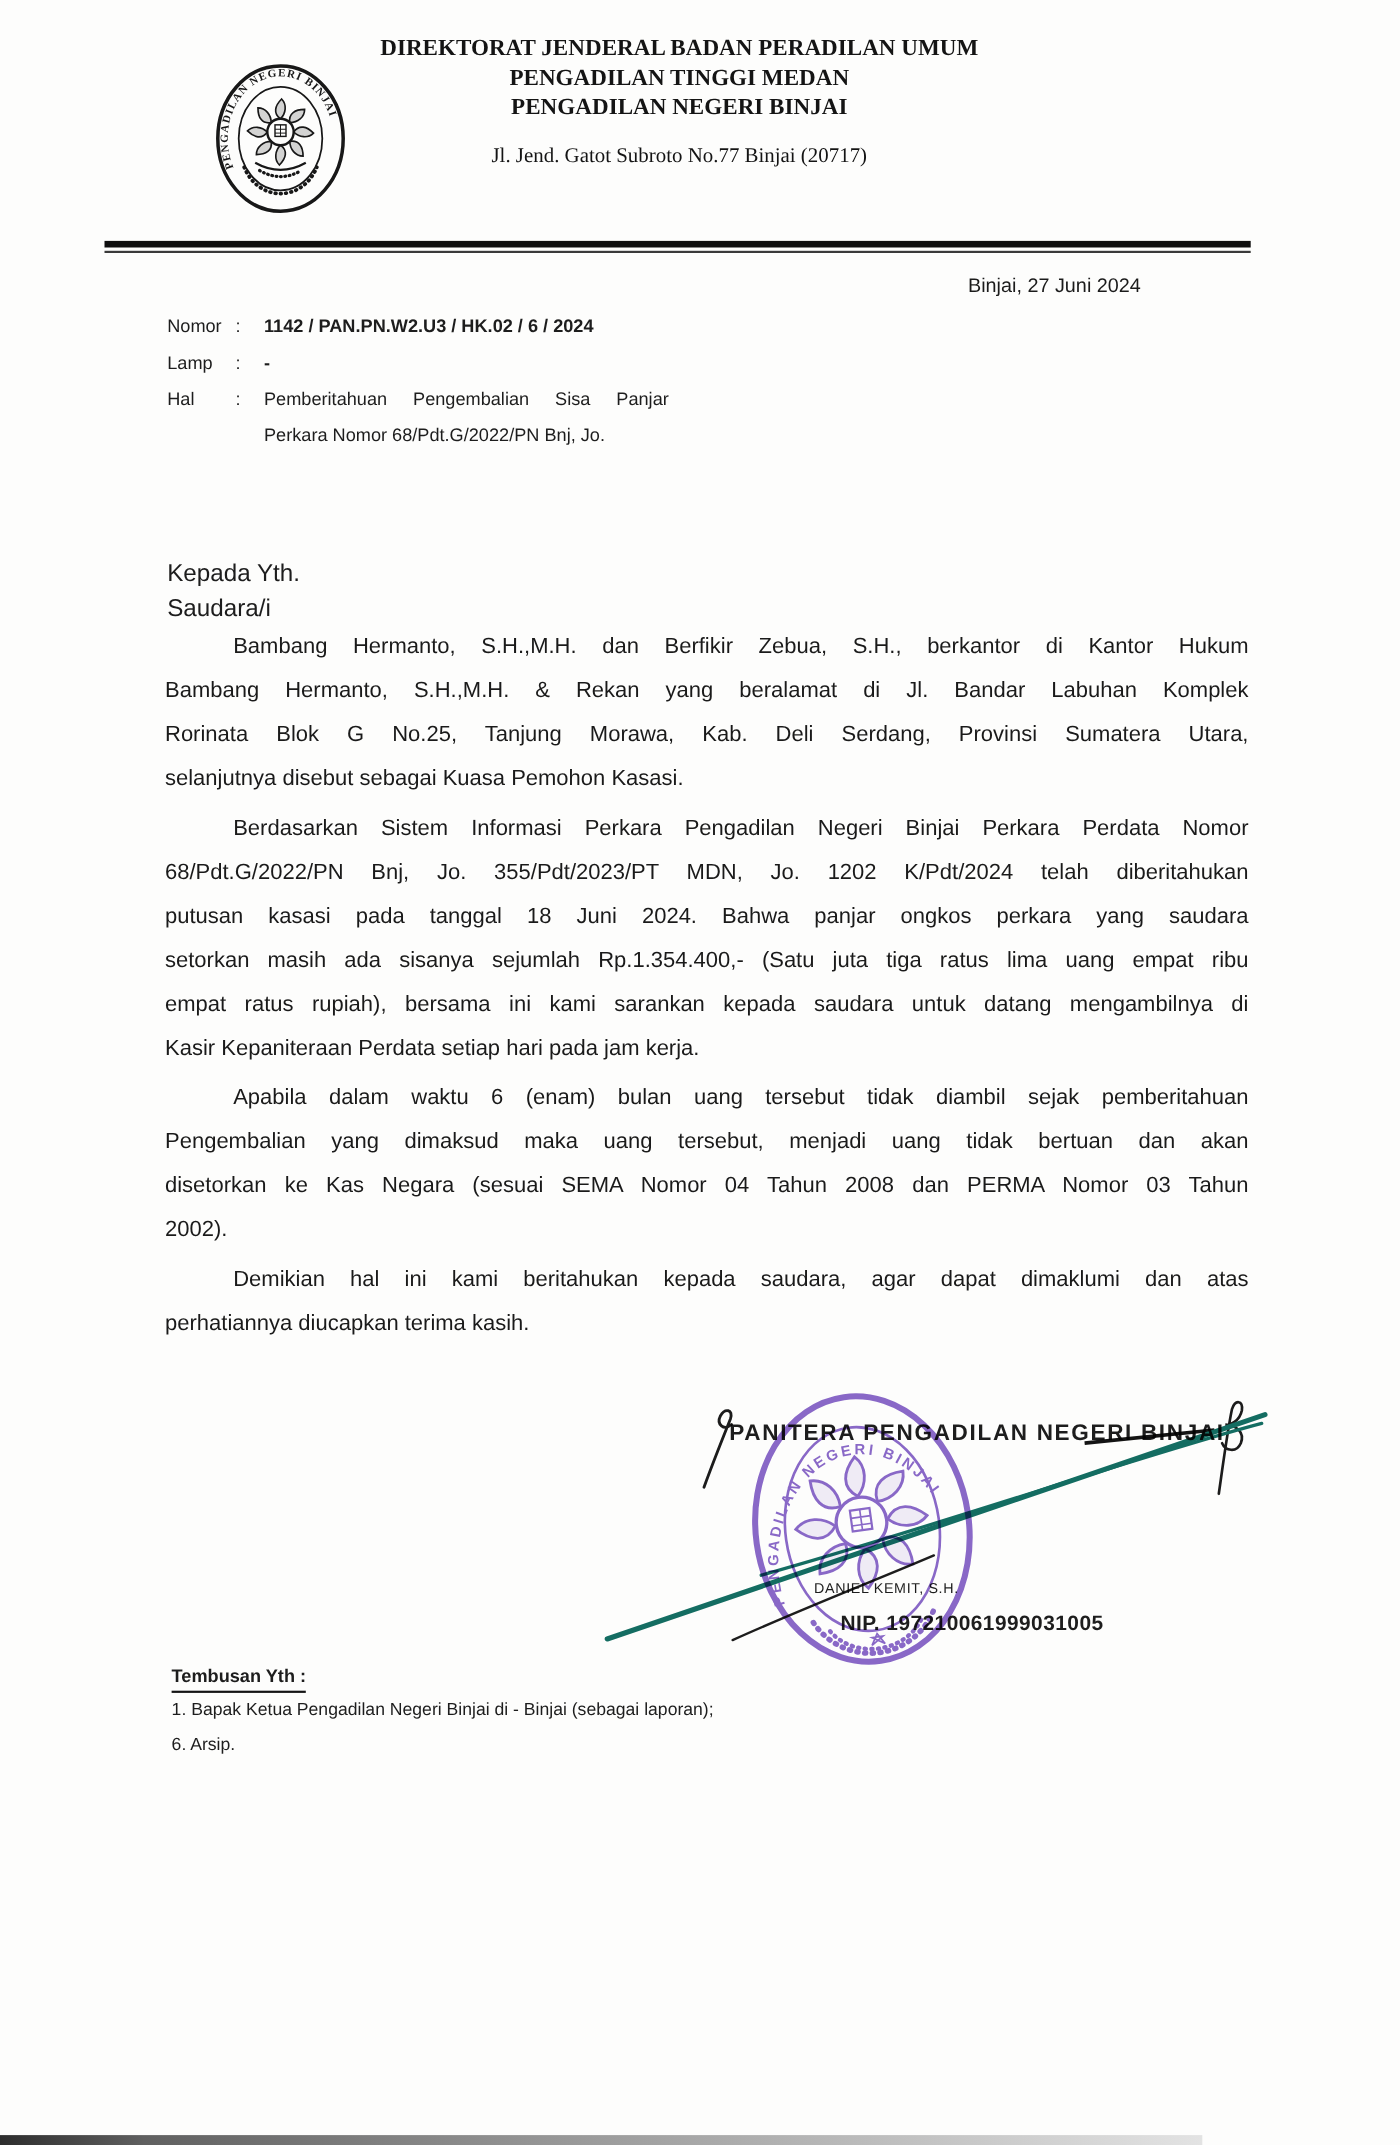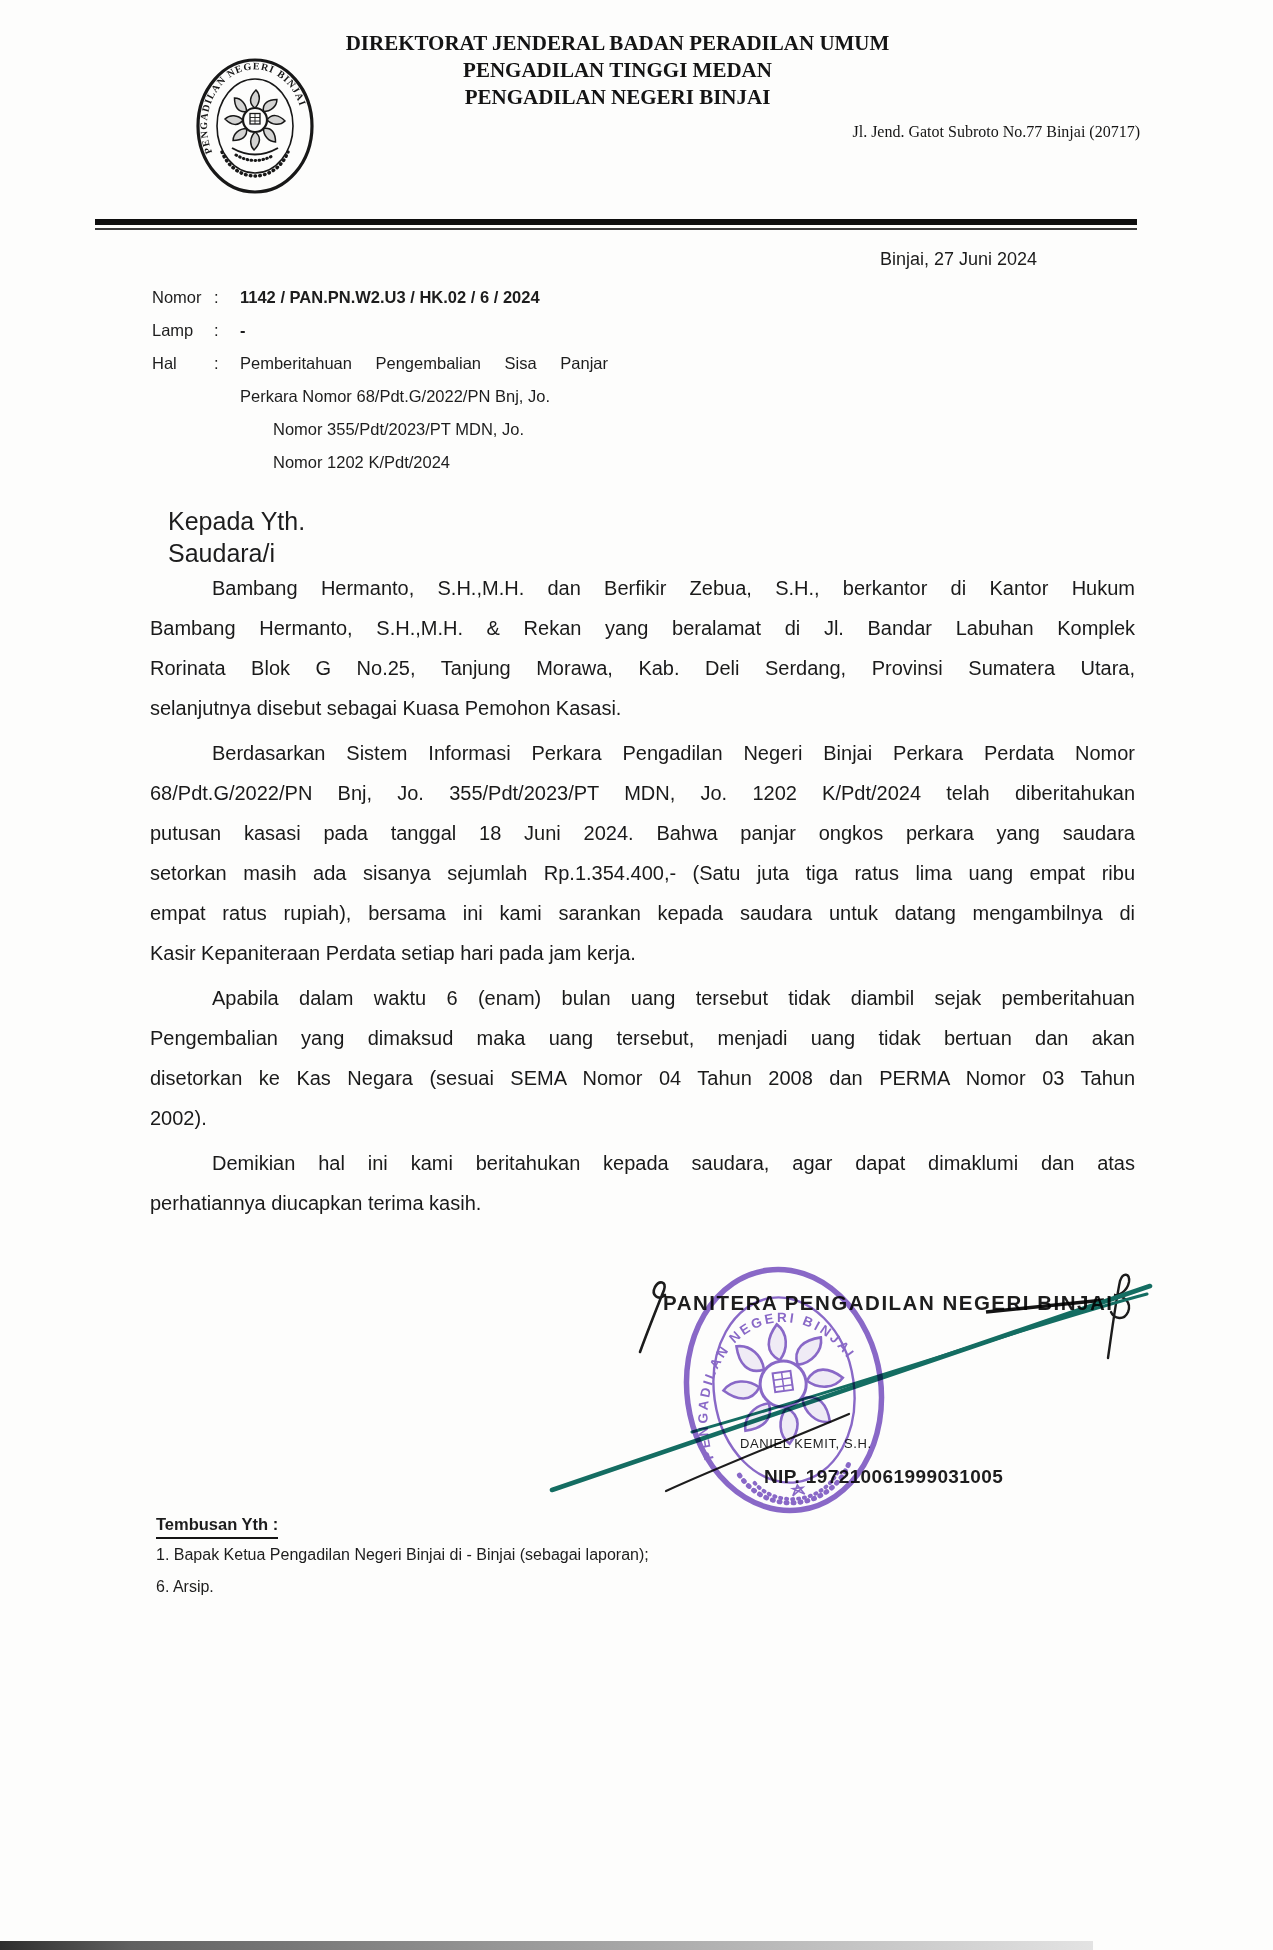--- a/index.html
+++ b/index.html
@@ -3,38 +3,38 @@
 <meta charset="utf-8">
 <style>
   html,body{margin:0;padding:0;background:#ffffff;}
   .page{position:relative;width:1273px;height:1950px;background:#fdfdfc;overflow:hidden;
         font-family:"Liberation Sans",sans-serif;color:#1d1d1d;}
   
   .lh-text{position:absolute;left:95px;top:30px;width:1045px;text-align:center;
            font-family:"Liberation Serif",serif;color:#141414;}
   .lh1{font-size:23px;font-weight:bold;line-height:28px;}
   .lh2{font-size:21px;font-weight:bold;line-height:27px;}
-  .lh-addr{font-size:16px;line-height:26px;margin-top:8px;text-align:right;}
+  .lh-addr{font-size:19px;line-height:26px;margin-top:18px;}
   .lh-contact{font-size:21px;line-height:27px;}
   .seal-svg{position:absolute;left:192px;top:56px;}
   .rule{position:absolute;left:95px;top:219px;width:1042px;height:6px;background:#0e0e0e;}
   .rule2{position:absolute;left:95px;top:228px;width:1042px;height:2px;background:#3a3a3a;}
   
   .date{position:absolute;left:880px;top:249px;font-size:18px;color:#1b1b1b;}
   .meta{position:absolute;left:152px;top:281px;width:640px;font-size:16.5px;}
   .mrow{display:flex;line-height:33px;}
   .mlabel{width:62px;flex:0 0 62px;}
   .mcolon{width:26px;flex:0 0 26px;}
   .mval{flex:1;}
   .bold{font-weight:bold;}
   .hal0{width:368px;text-align:justify;text-align-last:justify;line-height:33px;}
   .hal1{line-height:33px;}
   .halsub{padding-left:33px;line-height:33px;}
   
-  .recipient{position:absolute;left:168px;top:505px;font-size:25px;line-height:32px;}
+  .recipient{position:absolute;left:152px;top:505px;font-size:22px;line-height:32px;}
   .body-text{position:absolute;left:150px;top:568px;width:985px;font-size:20px;color:#1a1a1a;}
   .para{margin:0 0 5px 0;}
   .bline{line-height:40px;height:40px;text-align:justify;text-align-last:justify;white-space:normal;}
   .bline.last{text-align-last:left;}
   .bline.first{text-indent:62px;}
   
   .sig-title{position:absolute;left:663px;top:1291px;font-size:20.5px;font-weight:bold;letter-spacing:1.5px;z-index:1;}
   .sig-name{position:absolute;left:740px;top:1436px;font-size:13px;font-weight:normal;letter-spacing:.6px;z-index:1;}
   .sig-nip{position:absolute;left:752px;top:1466px;font-size:19px;font-weight:bold;letter-spacing:.4px;z-index:1;margin-left:12px;}
   .stamp-svg{position:absolute;left:676px;top:1262px;transform:rotate(-8deg);opacity:.82;
@@ -105,24 +105,20 @@
       <span class="mlabel">Lamp</span>
       <span class="mcolon">:</span>
       <span class="mval bold">-</span>
     </div>
     <div class="mrow">
       <span class="mlabel">Hal</span>
       <span class="mcolon">:</span>
       <span class="mval">
         <div class="hal0">Pemberitahuan Pengembalian Sisa Panjar</div>
         <div class="hal1">Perkara Nomor 68/Pdt.G/2022/PN Bnj, Jo.</div>
-        <div id="hal-sub">
-            <div class="halsub">Nomor 355/Pdt/2023/PT MDN, Jo.</div>
-            <div class="halsub">Nomor 1202 K/Pdt/2024</div>
-          </div>
       </span>
     </div>
   </div>
 
   <div class="recipient">
     <div>Kepada Yth.</div>
     <div>Saudara/i</div>
   </div>
 
   <div class="body-text" id="body-paragraphs">

